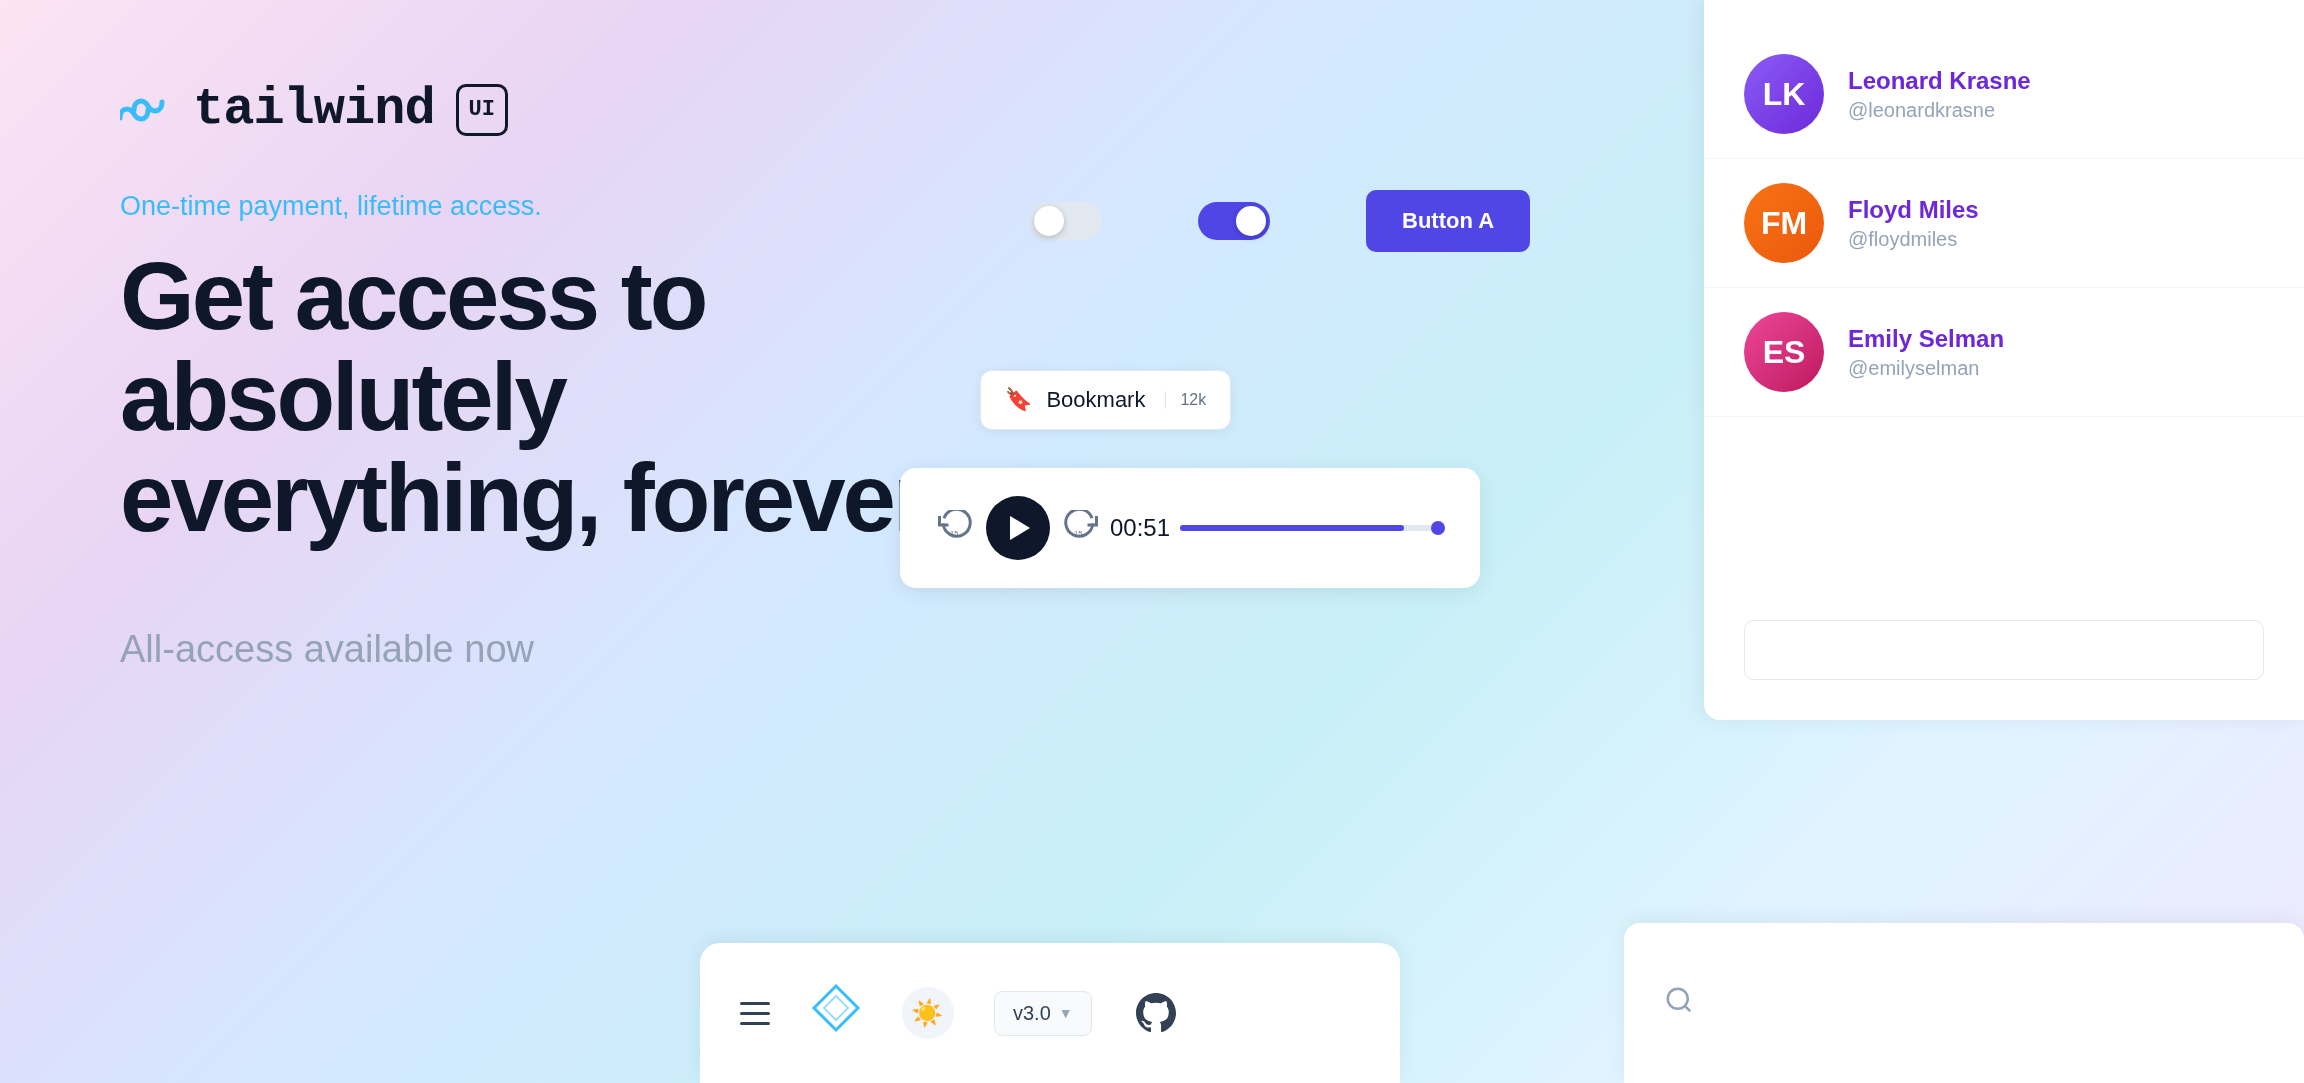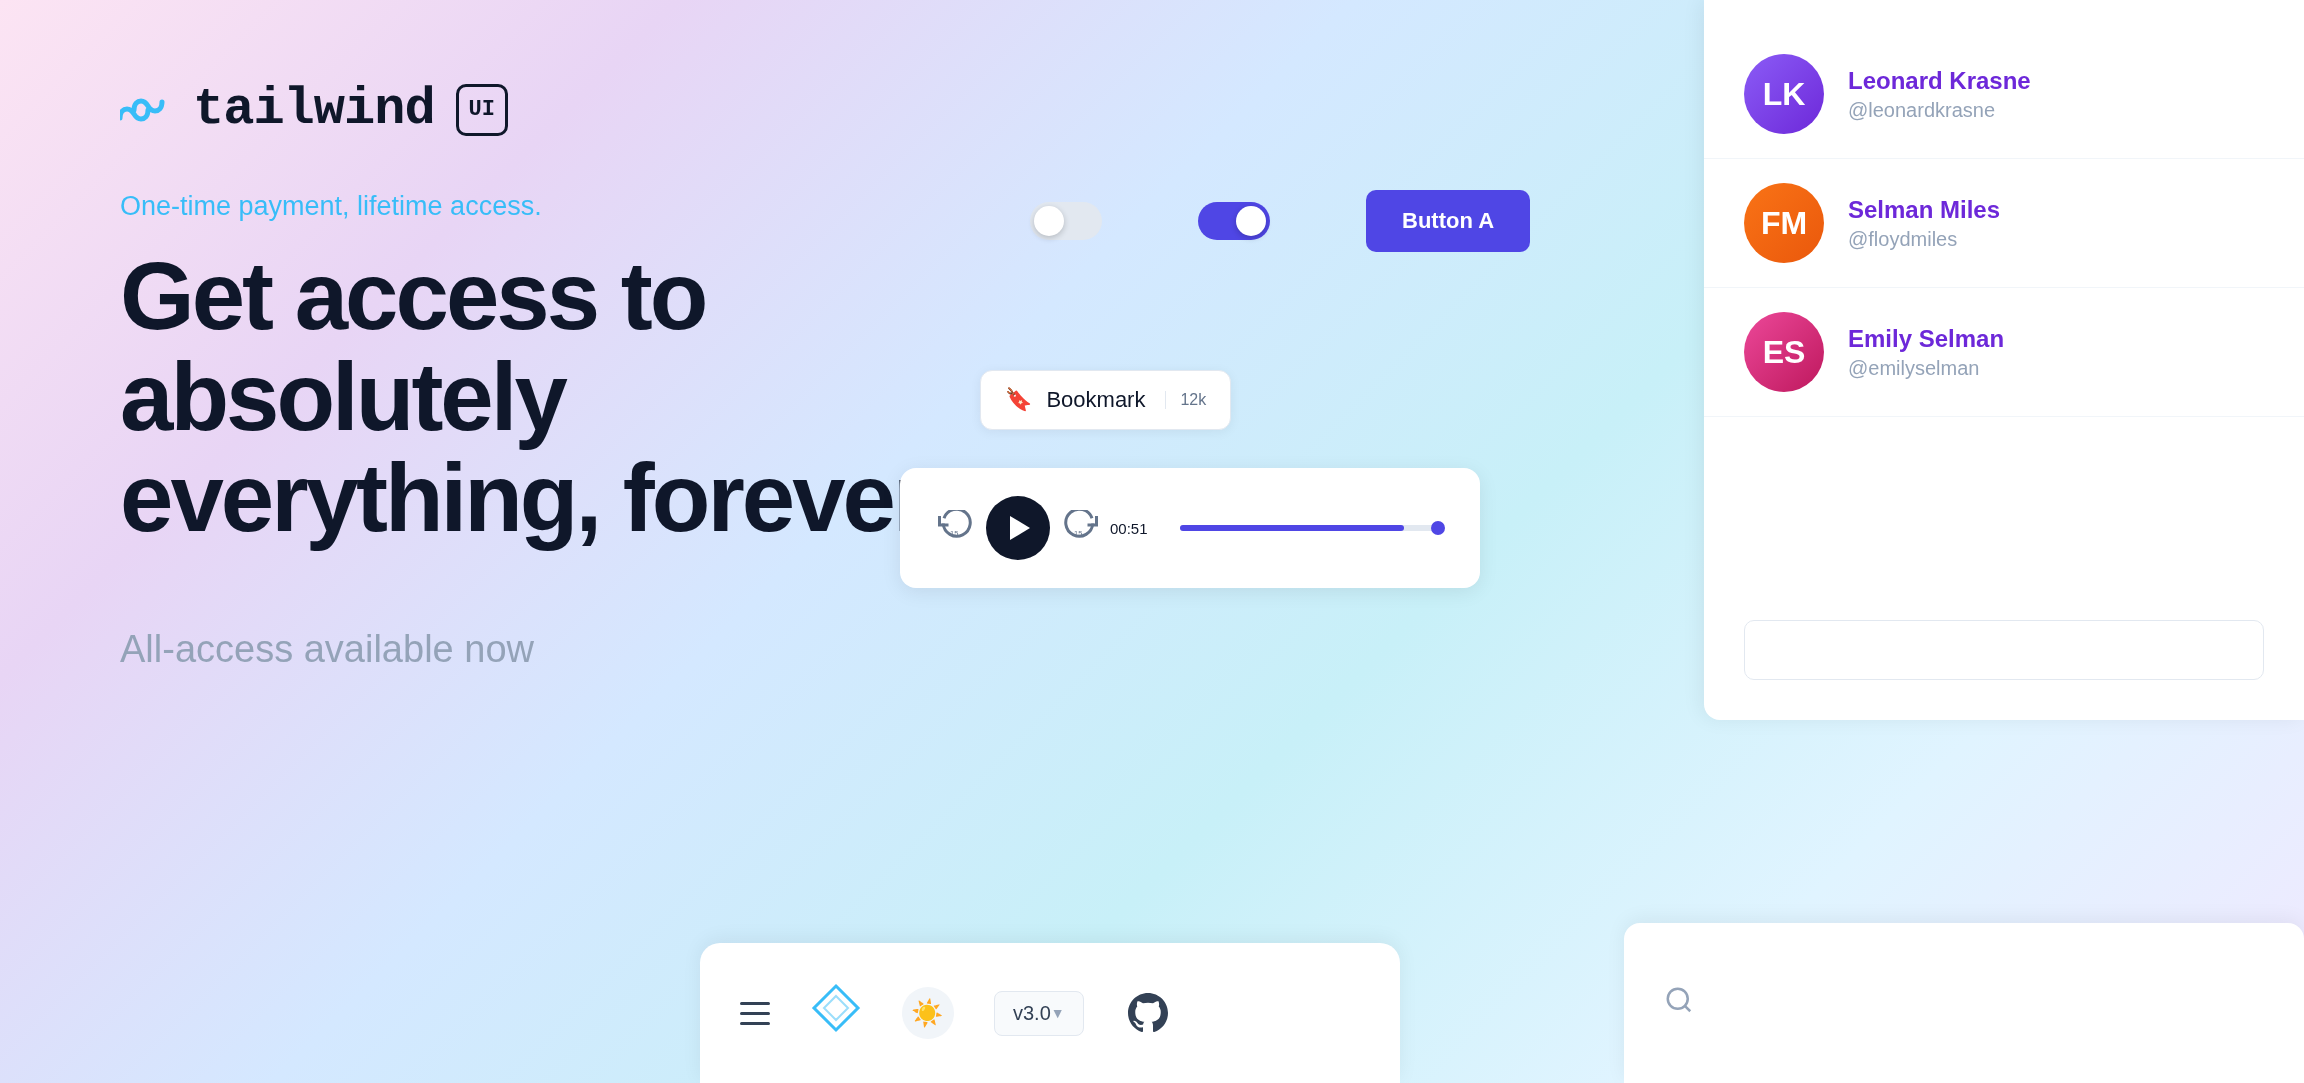--- a/index.html
+++ b/index.html
@@ -223,21 +223,21 @@
       content: '';
       width: 0;
       height: 0;
       border-top: 12px solid transparent;
       border-bottom: 12px solid transparent;
       border-left: 20px solid white;
       margin-left: 4px;
     }
 
     .time-display {
-      font-size: 15px;
+      font-size: 24px;
       font-weight: 500;
       color: #0f172a;
       min-width: 60px;
     }
 
     .progress-bar {
       flex: 1;
       height: 6px;
       background: #e2e8f0;
       border-radius: 999px;
@@ -306,20 +306,21 @@
       display: flex;
       align-items: center;
       justify-content: center;
       font-size: 26px;
       cursor: pointer;
     }
 
     .version-badge {
       display: flex;
       align-items: center;
+      gap: 8px;
       background: #f8fafc;
       border: 1px solid #e2e8f0;
       border-radius: 8px;
       padding: 10px 18px;
       font-size: 20px;
       font-weight: 500;
       color: #334155;
       cursor: pointer;
     }
     .version-badge .chevron {
@@ -552,21 +553,21 @@
     <div class="user-avatar avatar-1">LK</div>
     <div class="user-info">
       <div class="user-name">Leonard Krasne</div>
       <div class="user-handle">@leonardkrasne</div>
     </div>
   </div>
 
   <div class="user-item">
     <div class="user-avatar avatar-2">FM</div>
     <div class="user-info">
-      <div class="user-name">Selman Miles</div>
+      <div class="user-name">Floyd Miles</div>
       <div class="user-handle">@floydmiles</div>
     </div>
   </div>
 
   <div class="user-item">
     <div class="user-avatar avatar-3">ES</div>
     <div class="user-info">
       <div class="user-name">Emily Selman</div>
       <div class="user-handle">@emilyselman</div>
     </div>

